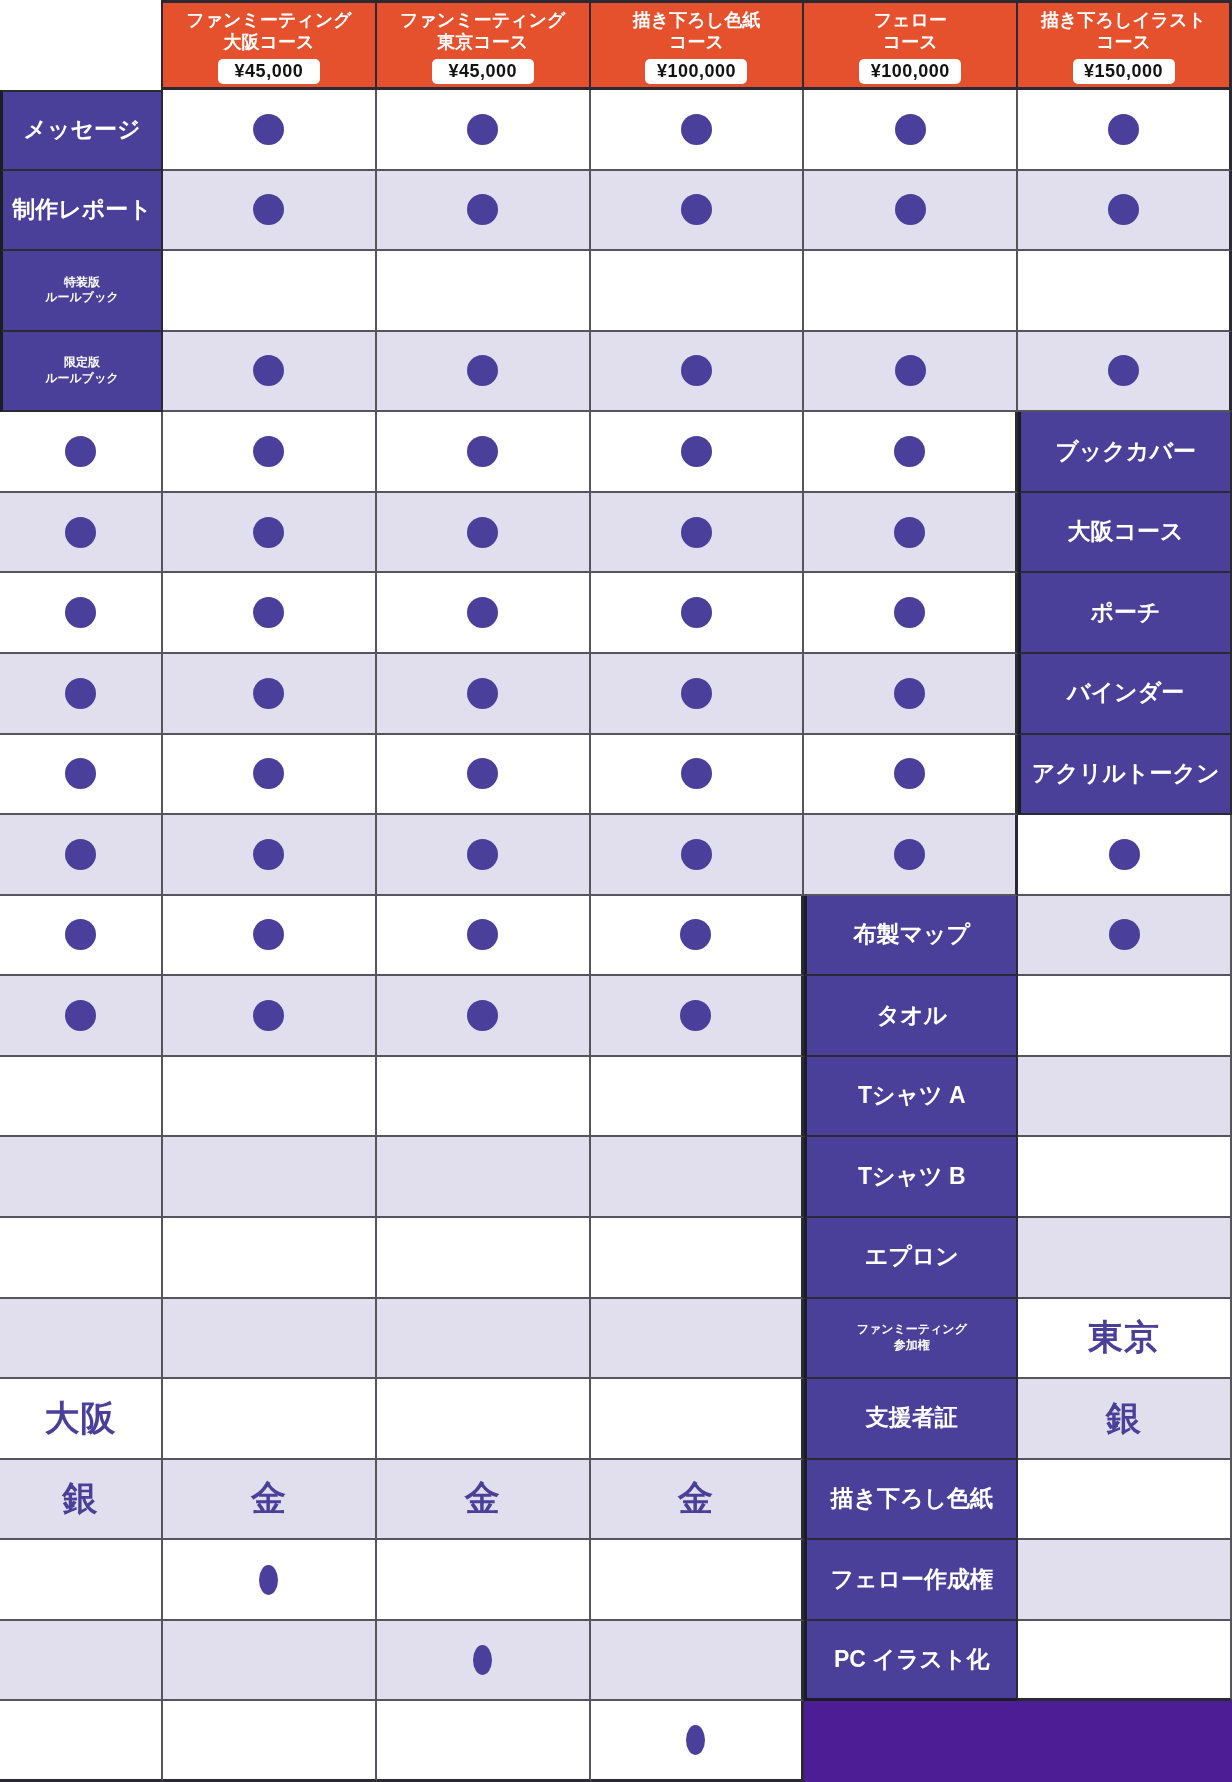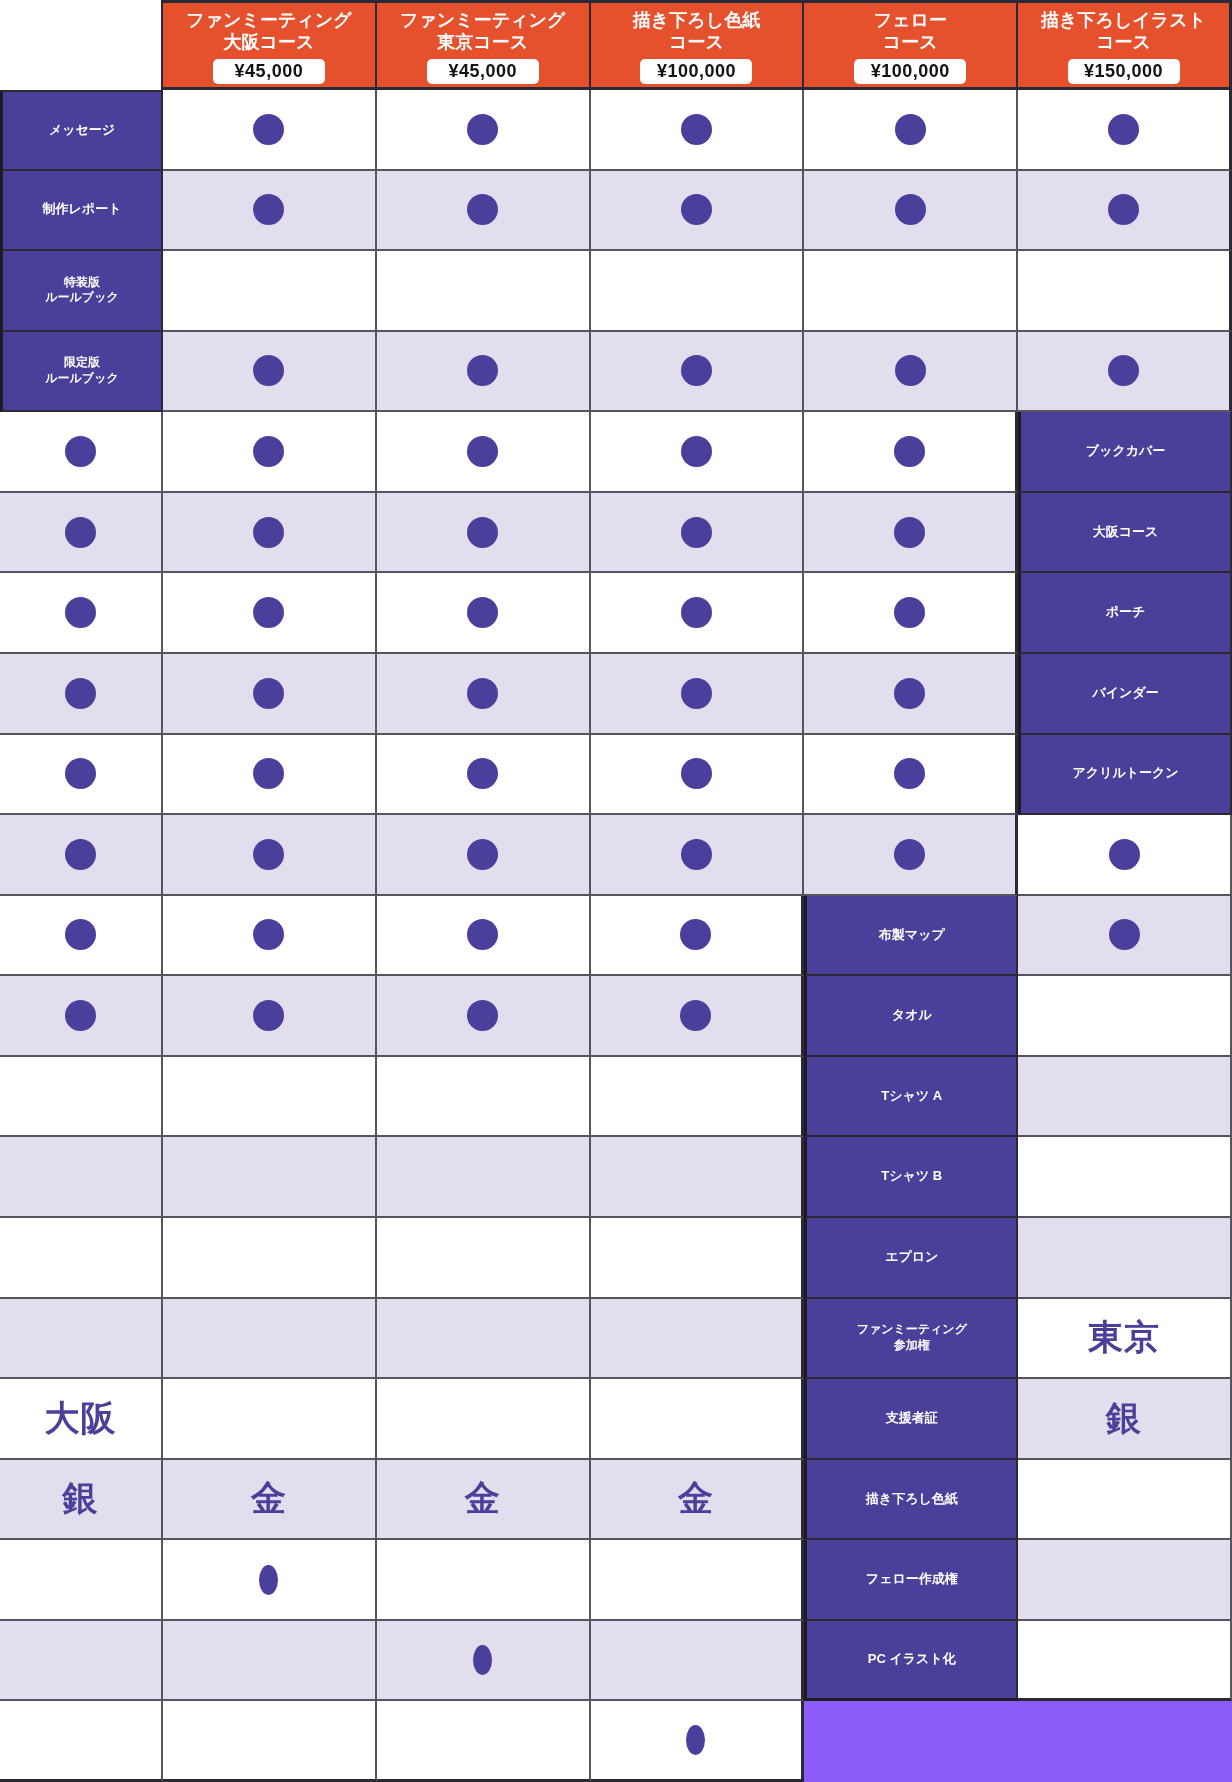--- a/index.html
+++ b/index.html
@@ -2,21 +2,21 @@
 <html style="--orange: #E5502D; --purple: #4A4099; --dot: #4A3F9A; --lavender: #E1DFEE; --dark-line: #2B2933; --gray-line: #57545E; --outer: #1D1B24;"><head>
 <meta charset="utf-8">
 <style>
   * { box-sizing: border-box; margin: 0; padding: 0; }
   html, body { width: 1232px; background: #ffffff; }
   body { font-family: "Liberation Sans", "DejaVu Sans", sans-serif; }
 
   .table {
     width: 1232px; height: 1782px;
     display: flex; flex-direction: column;
-    background: #8b5cf6;
+    background: #4c1d95;
     justify-content: center;
   }
 
   .header-row {
     display: grid;
     grid-template-columns: 163px repeat(5, 1fr);
     height: 90px; flex: none;
   }
   .corner-cell {
     background: #ffffff;
@@ -33,35 +33,35 @@
     border-bottom: 3px solid var(--dark-line);
   }
   .header-cell.last-col { border-right: 3px solid var(--dark-line); }
   .header-title {
     font-size: 18px; font-weight: bold;
     white-space: pre-line; text-align: center; line-height: 1.25;
   }
   .price-badge {
     background: #ffffff; color: #121212;
     font-size: 18px; font-weight: bold;
-    width: 112px; padding: 2px 0; text-align: center;
+    width: 102px; padding: 2px 0; text-align: center;
     border-radius: 5px; letter-spacing: 0.5px;
   }
 
   .body-grid {
     display: grid;
     grid-template-columns: 163px repeat(5, 1fr);
     grid-auto-rows: 1fr;
     flex: 1;
   }
   .cell { display: flex; align-items: center; justify-content: center; }
 
   .label-cell {
     background: var(--purple);
-    color: #ffffff; font-weight: bold; font-size: 13px;
+    color: #ffffff; font-weight: bold; font-size: 23px;
     text-align: center; white-space: pre-line; line-height: 1.3;
     border-left: 3px solid var(--outer);
     border-right: 2px solid var(--dark-line);
     border-bottom: 2px solid var(--dark-line);
     padding: 0 2px;
   }
   .label-cell.first-row { border-top: 2px solid var(--dark-line); }
   .label-cell.last-row { border-bottom: 3px solid var(--outer); }
   .label-cell.small { font-size: 12px; }
 

